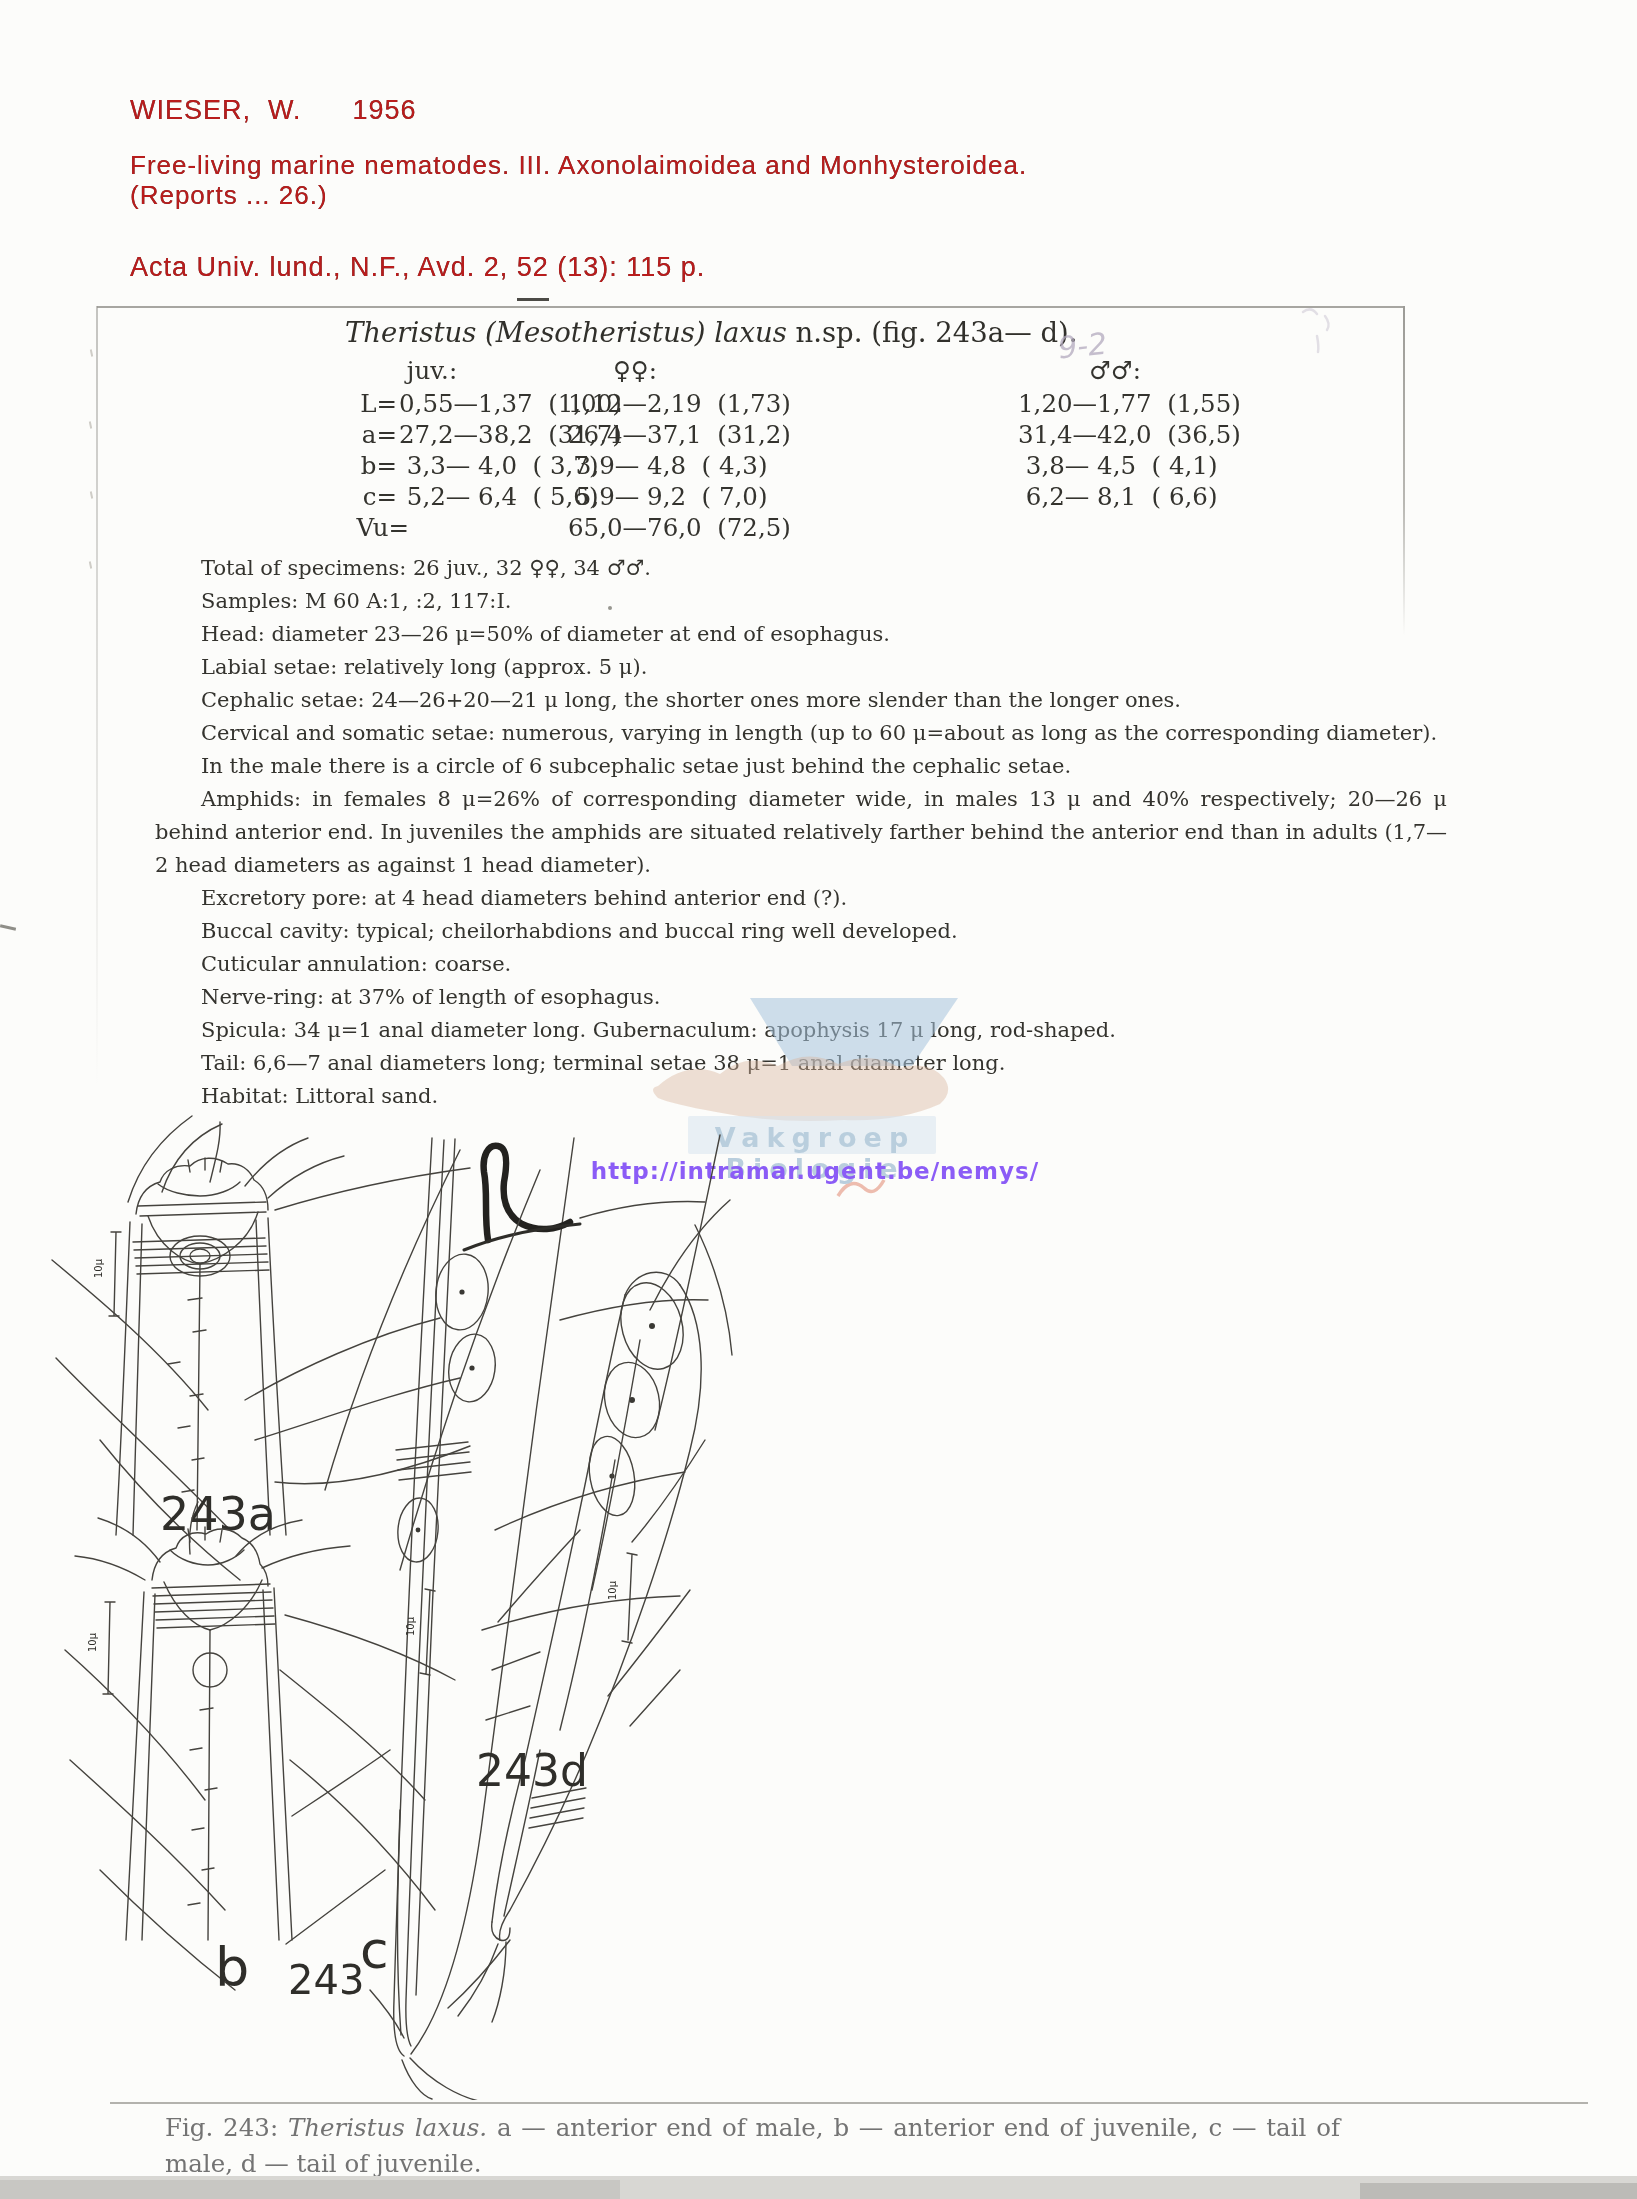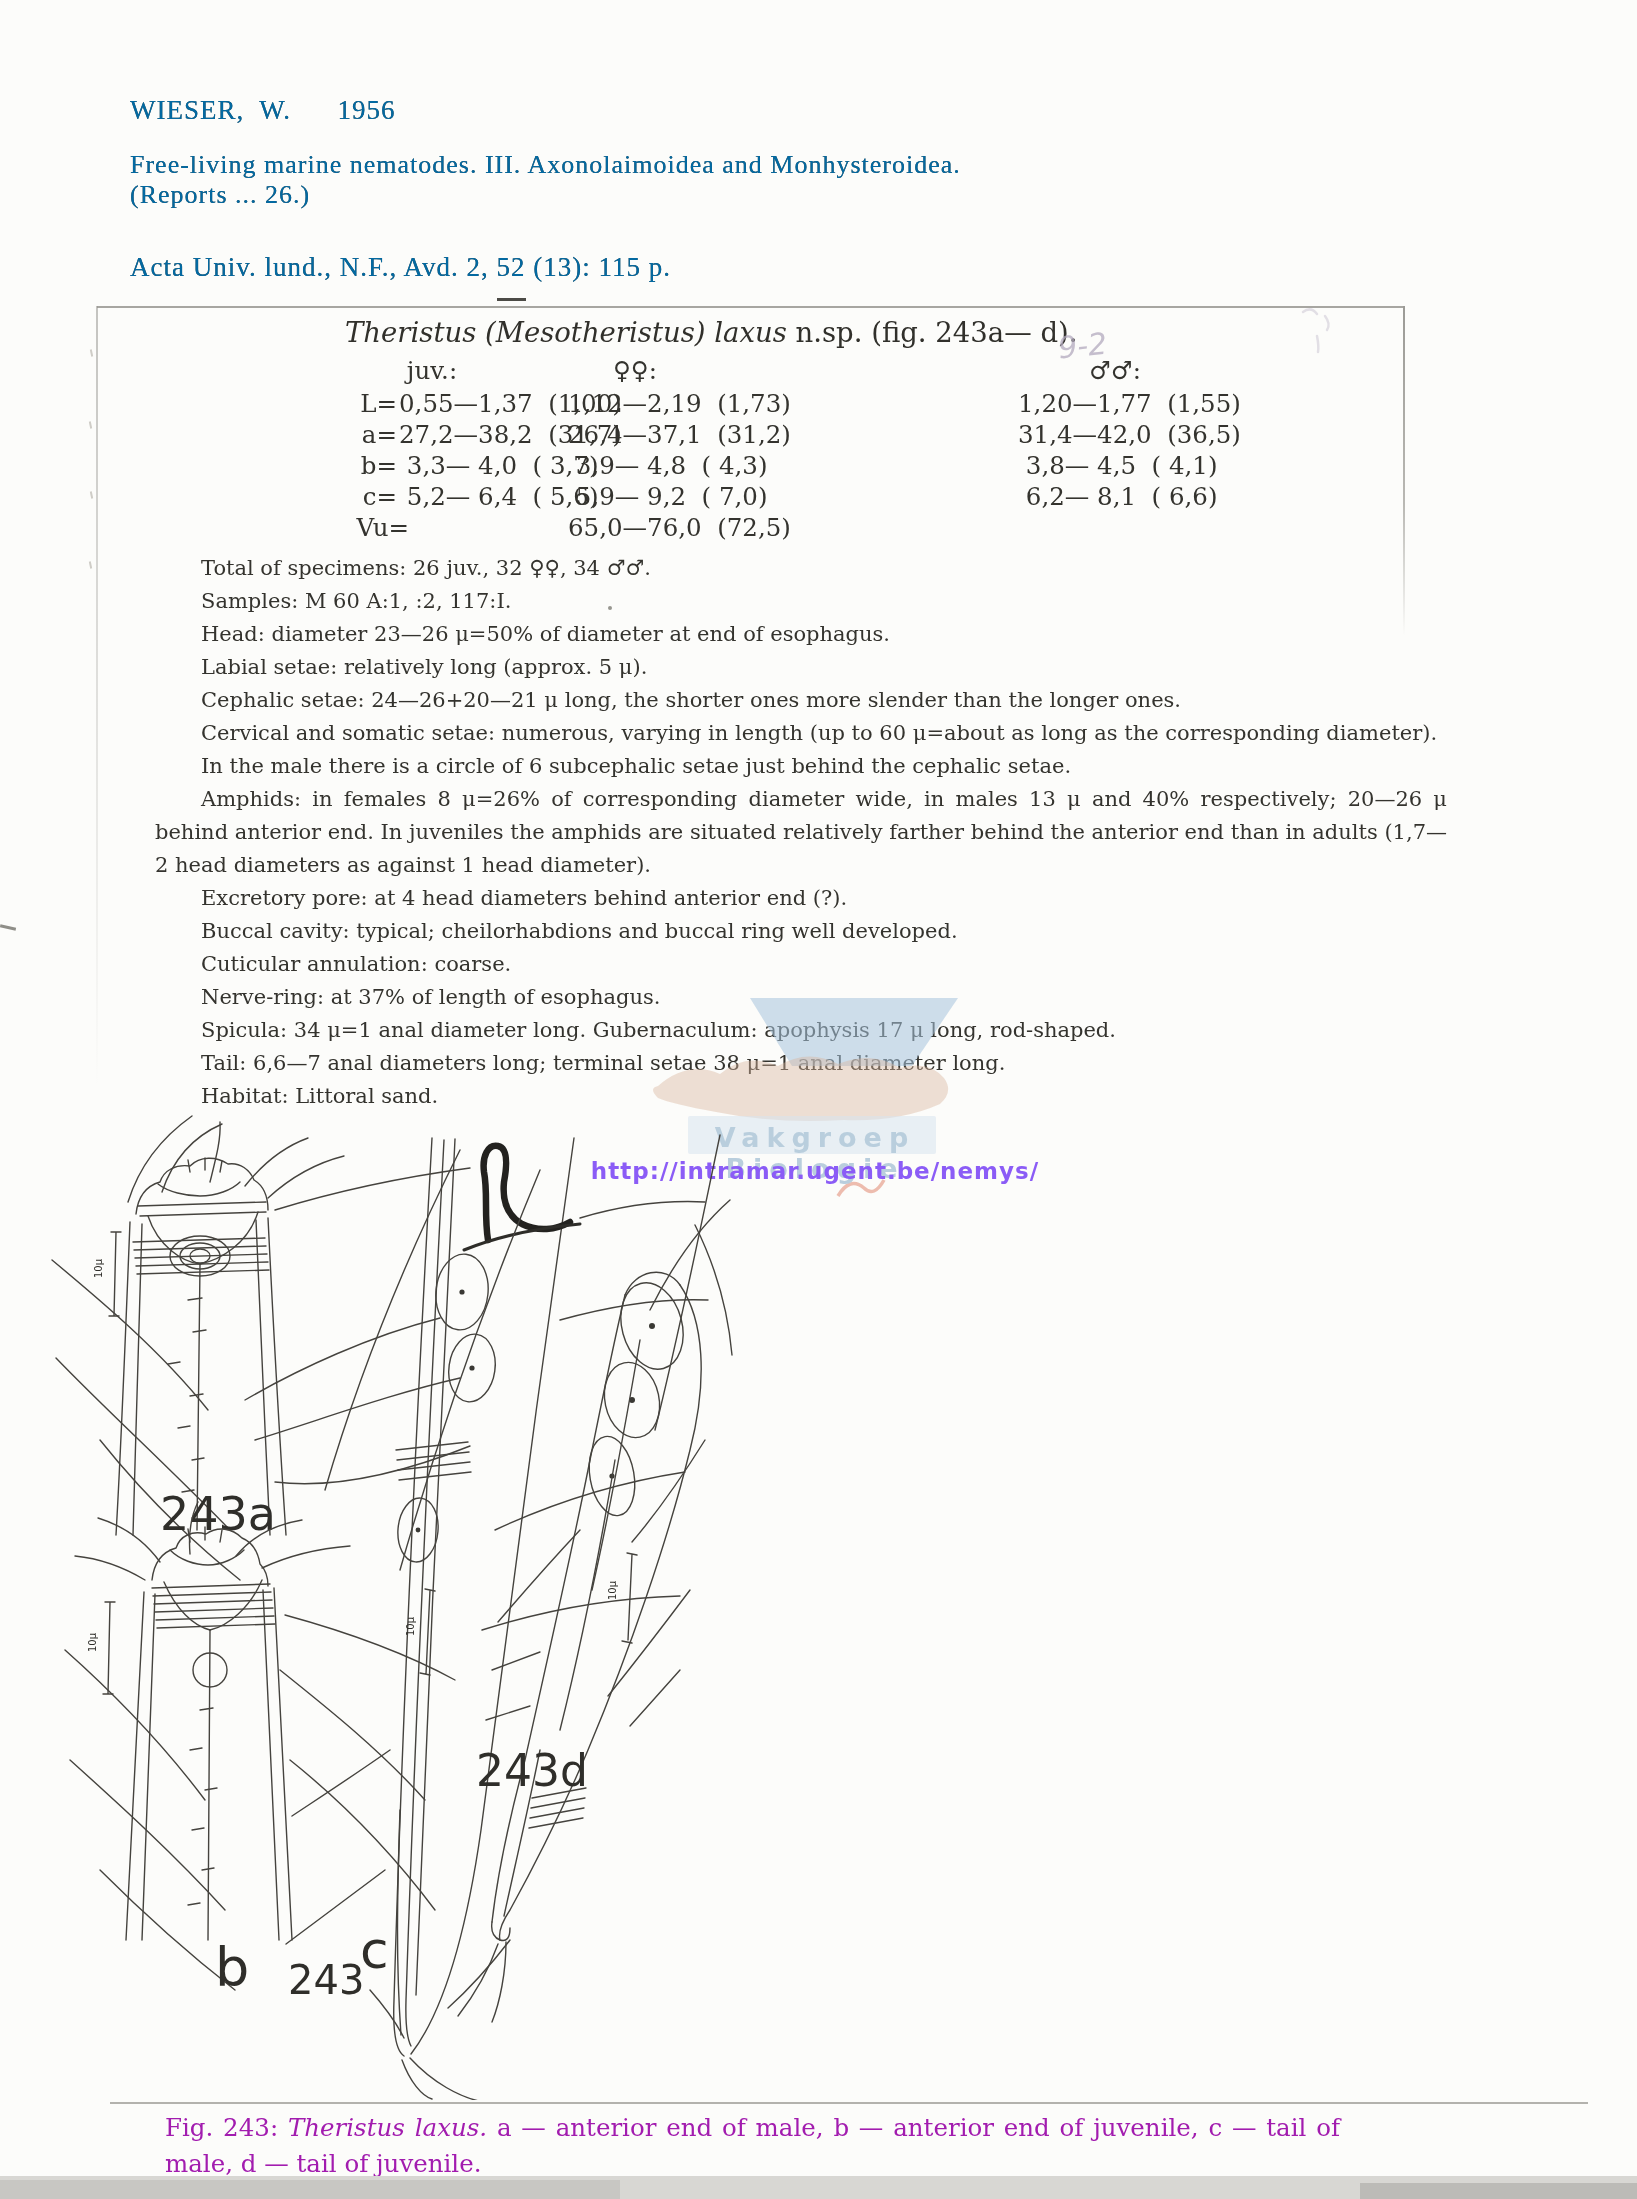--- a/index.html
+++ b/index.html
@@ -6,22 +6,22 @@
   html,body { background:#e9e8e4; }
   .page {
     position:relative; width:1637px; height:2199px;
     background:#fcfcfa; overflow:hidden;
     font-family:"DejaVu Serif", serif; color:#35342f;
   }
   .abs { position:absolute; }
 
   
   .tw {
-    font-family:Liberation Serif, serif;
-    color:#0369a1; white-space:pre; letter-spacing:1px;
+    font-family:Liberation Sans, sans-serif;
+    color:#b91c1c; white-space:pre; letter-spacing:1px;
     text-shadow:0 0 .5px #4c4b46;
   }
   .tw-1 { left:130px; top:95px;  font-size:27px; }
   .tw-2 { left:130px; top:150px; font-size:26px; }
   .tw-3 { left:130px; top:180px; font-size:26px; }
   .tw-4 { left:130px; top:252px; font-size:27px; }
   .vol-underline { border-bottom:3px solid #4c4b46; padding-bottom:16px; }
 
   
   .border-top  { left:97px;  top:306px; width:1308px; height:2px; background:#a7a6a1; }
@@ -71,21 +71,21 @@
   .fig { left:40px; top:1110px; }
   .fig path, .fig line, .fig ellipse, .fig circle { fill:none; stroke:#45433e; stroke-width:1.4; stroke-linecap:round; }
   .fig .heavy { stroke:#23221f; stroke-width:6.5; }
   .fig .med   { stroke:#2e2d29; stroke-width:3; }
   .fig .dot   { fill:#3a3934; stroke:none; }
   .fig text   { fill:#2f2e2a; stroke:none; font-family:"DejaVu Sans", sans-serif; }
   .fig .scale-label { font-size:10px; }
 
   
   .caption-rule { left:110px; top:2102px; width:1478px; height:2px; background:#b3b2ad; }
-  .caption { left:165px; top:2110px; width:1175px; font-size:24.5px; line-height:36px; text-align:justify; color:#a21caf; }
+  .caption { left:165px; top:2110px; width:1175px; font-size:24.5px; line-height:36px; text-align:justify; color:#737373; }
 
   
   .scanbar  { left:0; top:2176px; width:1637px; height:23px; background:#d8d7d3; }
   .scanbar-dark-left  { left:0px; top:2180px; width:620px; height:19px; background:#c8c7c3; }
   .scanbar-dark-right { left:1360px; top:2183px; width:277px; height:16px; background:#bcbbb7; }
 
   
   .tick { width:7px; height:2px; background:#cfcdc7; transform:rotate(78deg); }
   .speck { width:4px; height:4px; border-radius:50%; background:#97968f; }
   .edge-mark { left:0px; top:926px; width:16px; height:3px; background:#8f8e88; transform:rotate(12deg); }

